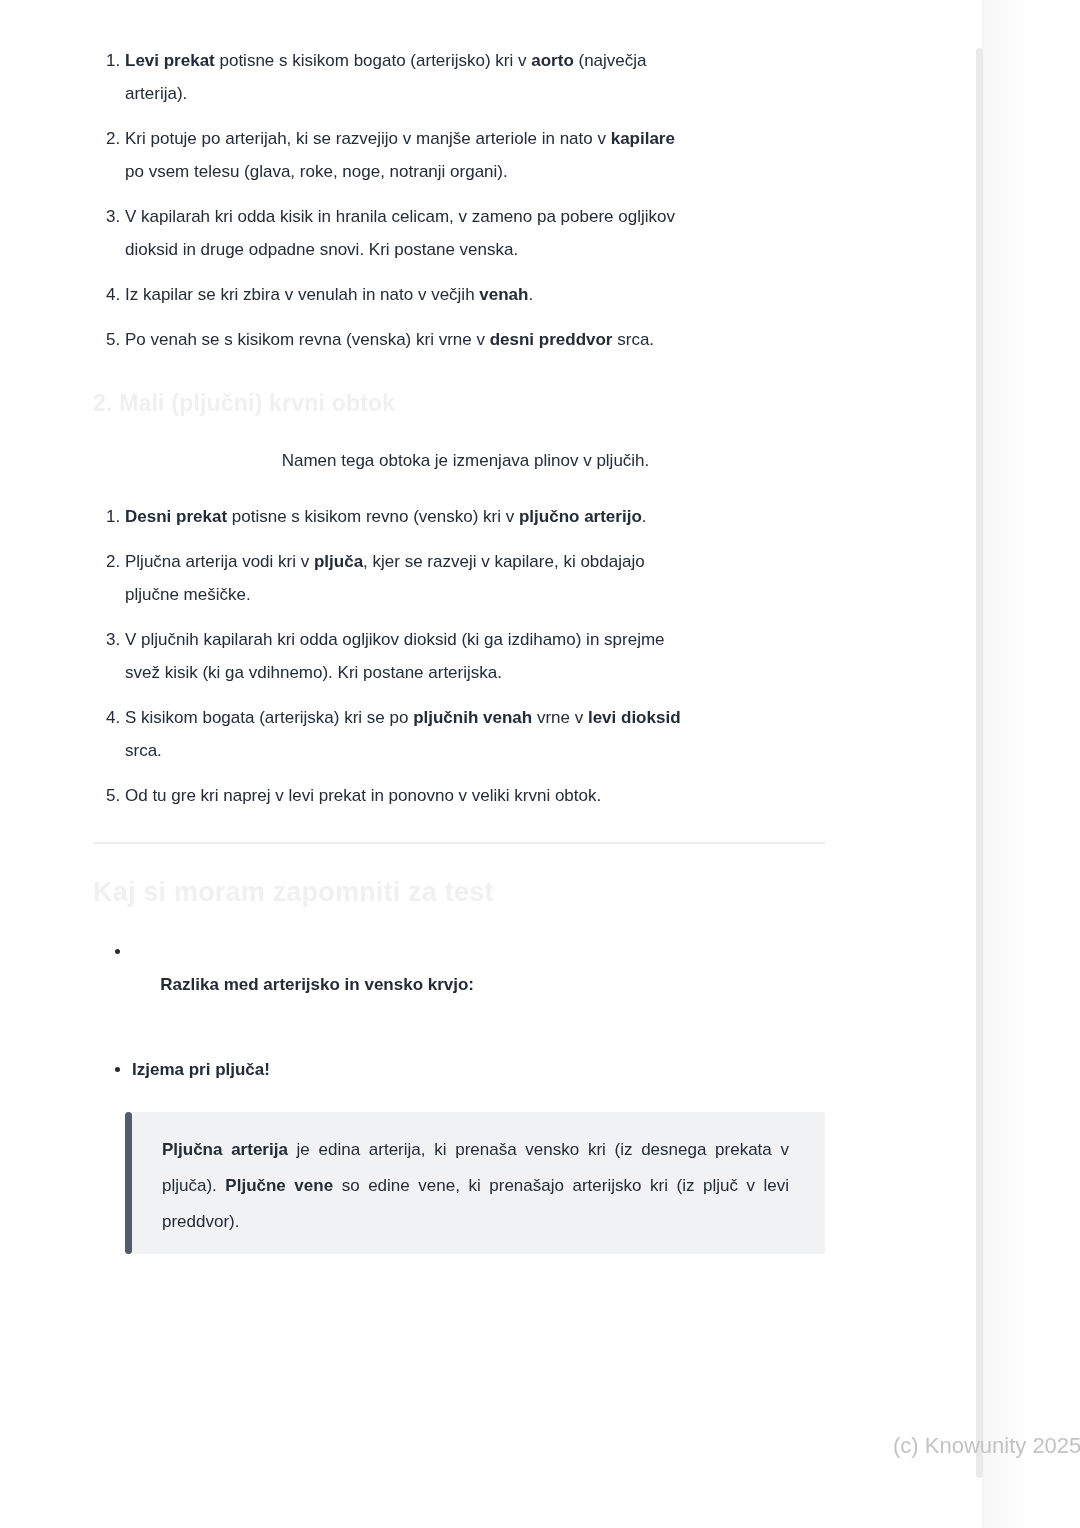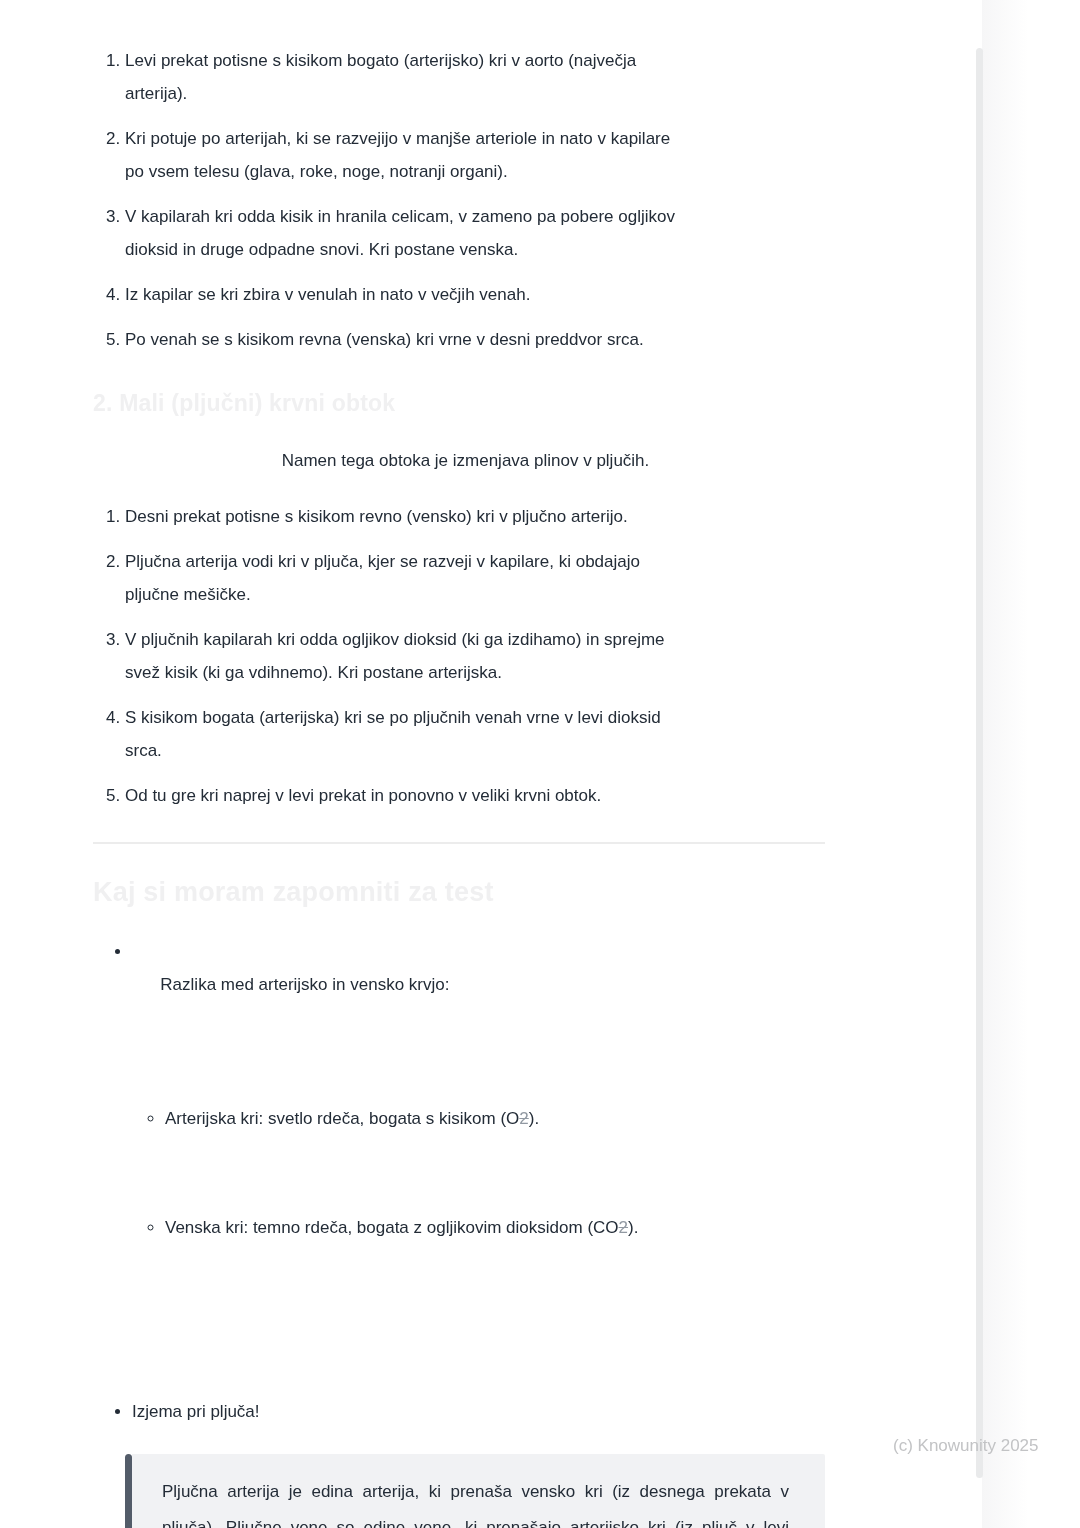--- a/index.html
+++ b/index.html
@@ -102,21 +102,21 @@
     background: var(--callout-bg, #f1f2f4);
     padding: 20px 36px 14px 30px;
     border-radius: 0 2px 2px 0;
   }
   .callout-body p {
     margin: 0;
     line-height: 36px;
     text-align: justify;
   }
   
-  .b { font-weight: 400; }
+  .b { font-weight: 700; }
   .strike2 {
     color: var(--strike, #9199a2);
     text-decoration: line-through;
     text-decoration-color: var(--strike, #9199a2);
   }
   
   .edge-shadow {
     position: absolute;
     left: 982px;
     top: 0;
@@ -132,21 +132,21 @@
     width: 7px;
     height: 1430px;
     border-radius: 4px;
     background: var(--scrollbar, #e9eaeb);
     z-index: 2;
   }
   .copyright {
     position: absolute;
     left: 893px;
     top: 1434px;
-    font-size: 17px;
+    font-size: 22px;
     line-height: 24px;
     color: var(--footer-text, #c2c3c5);
     z-index: 3;
     white-space: pre;
   }
 </style>
 </head>
 <body style="--text: #232c37; --faded-heading: #f0f0f1; --divider: #ececec; --callout-bg: #f1f2f4; --callout-bar: #535c69; --footer-text: #c2c3c5; --scrollbar: #e9eaeb; --strike: #9199a2;">
 
 <div class="content">
@@ -177,24 +177,20 @@
     <li><span>Od tu gre kri naprej v levi prekat in ponovno v veliki krvni obtok.</span></li>
   </ol>
 
   <hr class="divider">
 
   <h2 class="faded faded-lg">Kaj si moram zapomniti za test</h2>
 
   <ul class="bullets">
     <li>
       <span><span class="b">Razlika med arterijsko in vensko krvjo:</span></span>
-      <ul class="sub">
-        <li><span class="b">Arterijska kri:</span><span> svetlo rdeča, bogata s kisikom (O</span><span class="strike2">2</span><span>).</span></li>
-        <li><span class="b">Venska kri:</span><span> temno rdeča, bogata z ogljikovim dioksidom (CO</span><span class="strike2">2</span><span>).</span></li>
-      </ul>
     </li>
     <li><span class="b">Izjema pri pljuča!</span></li>
   </ul>
 
   <div class="callout">
     <div class="callout-bar"></div>
     <div class="callout-body">
       <p><span class="b">Pljučna arterija</span><span> je edina arterija, ki prenaša vensko kri (iz desnega prekata v pljuča). </span><span class="b">Pljučne vene</span><span> so edine vene, ki prenašajo arterijsko kri (iz pljuč v levi preddvor). </span></p>
     </div>
   </div>

